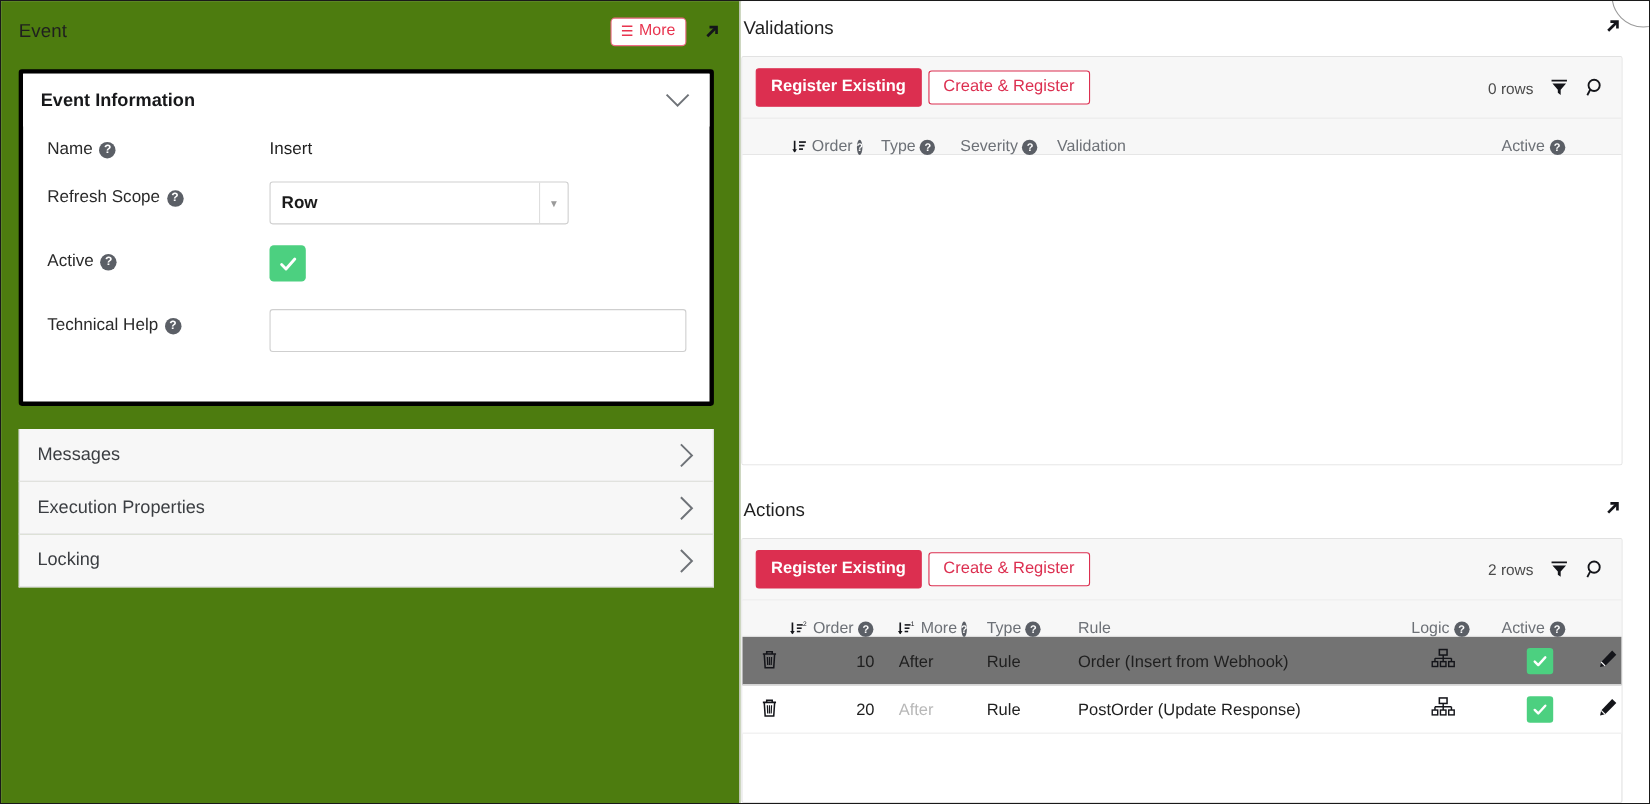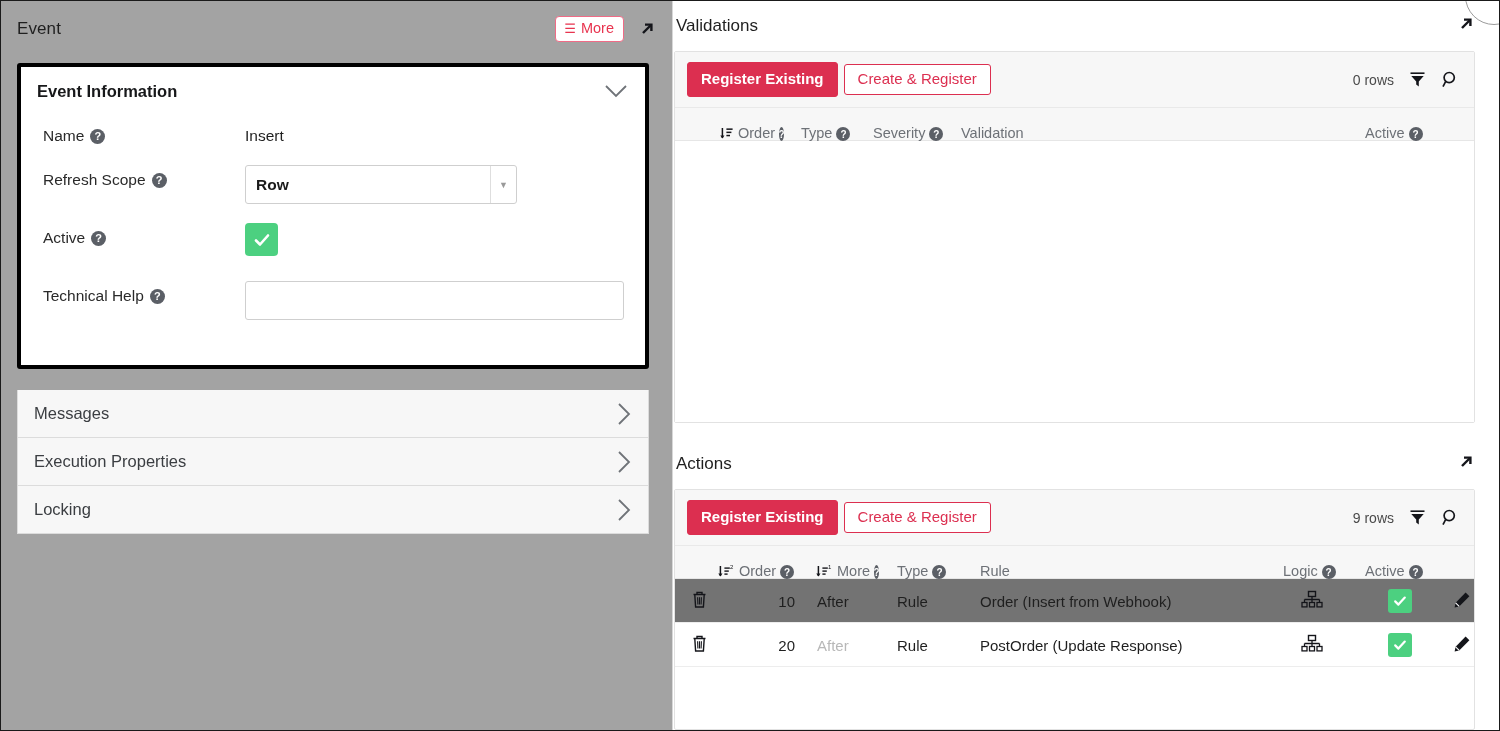--- a/index.html
+++ b/index.html
@@ -16,21 +16,21 @@
     background: #ffffff;
     border: 1px solid #1a1a1a;
     overflow: hidden;
   }
 
   
   .left-panel {
     position: absolute;
     left: 0; top: 0;
     width: 672px; height: 729px;
-    background: #a3a3a3;
+    background: #4d7c0f;
     border-right: 1px solid #d7d7d7;
   }
   .panel-head {
     position: relative;
     height: 56px;
     padding: 0 16px;
     display: flex; align-items: center;
   }
   .panel-title {
     font-size: 17px;
@@ -490,21 +490,21 @@
           <path d="M7 4.6 L13.4 4.6 L13.4 11" stroke="#14151a" stroke-width="2.4" fill="none"></path>
         </svg>
       </span>
     </div>
 
     <div class="grid" style="height:241px;">
       <div class="grid-toolbar">
         <button class="btn-solid">Register Existing</button>
         <button class="btn-outline">Create &amp; Register</button>
         <div class="tb-right">
-          <span class="rows-count">9 rows</span>
+          <span class="rows-count">2 rows</span>
           <span class="ticon">
             <svg width="19" height="19" viewBox="0 0 19 19">
               <path d="M2.5 3.2 L16.5 3.2" stroke="#14151a" stroke-width="1.6"></path>
               <path d="M3.3 6 L15.7 6 L10.8 11.6 L10.8 16.4 L8.2 14.4 L8.2 11.6 Z" fill="#14151a"></path>
             </svg>
           </span>
           <span class="ticon">
             <svg width="19" height="19" viewBox="0 0 19 19">
               <circle cx="8.2" cy="7.6" r="5.1" stroke="#14151a" stroke-width="1.7" fill="none"></circle>
               <path d="M4.6 11.6 L2 16.6" stroke="#14151a" stroke-width="1.7"></path>

